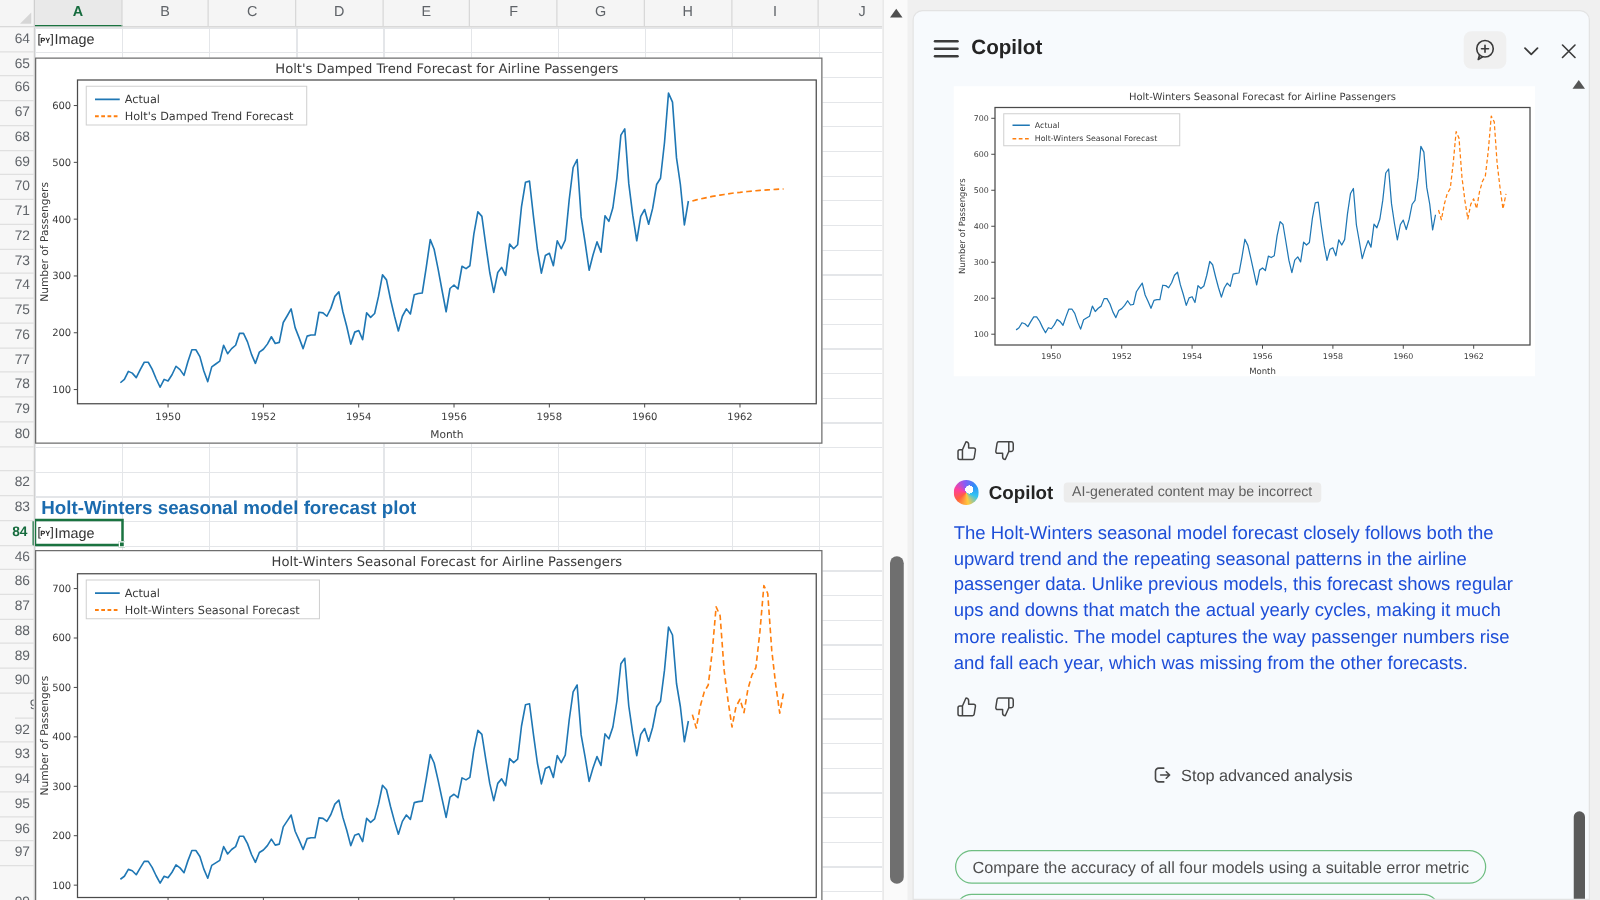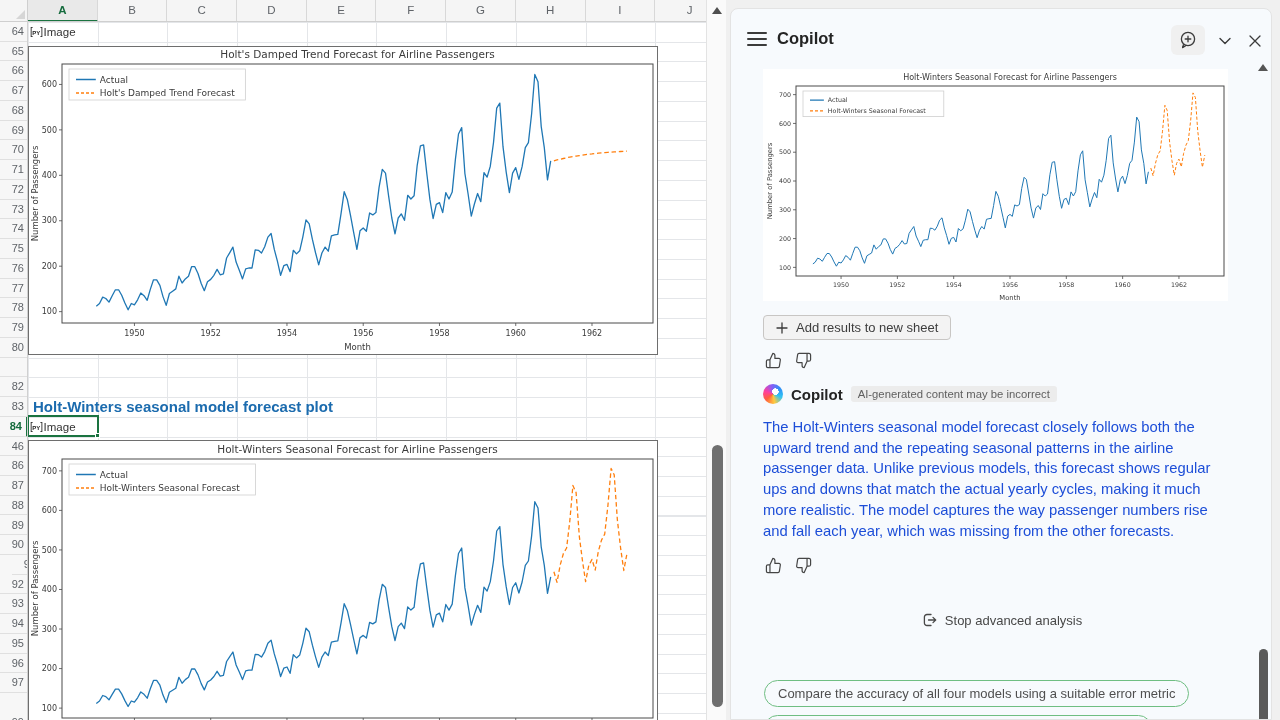--- a/index.html
+++ b/index.html
@@ -321,26 +321,20 @@
         <polyline points="49.9,194.9 52.2,193.2 54.6,189.2 56.9,190.0 59.3,192.3 61.6,188.3 64.0,184.5 66.3,184.5 68.7,188.0 71.0,192.9 73.4,197.2 75.7,193.2 78.1,194.0 80.4,190.9 82.7,186.6 85.1,188.3 87.4,191.2 89.8,184.3 92.1,178.2 94.5,178.2 96.8,181.7 99.2,188.9 101.5,194.3 103.9,186.8 106.2,185.4 108.6,184.0 110.9,175.9 113.2,180.2 115.6,177.6 117.9,175.9 120.3,169.9 122.6,169.9 125.0,174.2 127.3,180.5 129.7,185.1 132.0,179.4 134.4,177.9 136.7,175.3 139.1,171.6 141.4,175.0 143.8,174.5 146.1,164.4 148.4,160.9 150.8,157.5 153.1,167.0 155.5,172.2 157.8,177.6 160.2,171.3 162.5,170.7 164.9,170.7 167.2,159.2 169.6,159.5 171.9,161.2 174.3,157.2 176.6,151.2 179.0,148.8 181.3,158.9 183.6,166.4 186.0,175.3 188.3,169.3 190.7,168.4 193.0,173.0 195.4,159.5 197.7,161.8 200.1,159.8 202.4,151.2 204.8,140.2 207.1,142.8 209.5,152.6 211.8,161.2 214.1,168.7 216.5,161.2 218.8,157.5 221.2,160.1 223.5,150.3 225.9,149.7 228.2,149.4 230.6,136.5 232.9,122.4 235.3,127.3 237.6,137.3 240.0,148.3 242.3,158.9 244.7,147.1 247.0,145.4 249.3,147.4 251.7,135.9 254.0,137.0 256.4,135.6 258.7,119.5 261.1,108.3 263.4,110.6 265.8,125.0 268.1,139.1 270.5,149.1 272.8,139.1 275.2,136.5 277.5,140.5 279.9,124.7 282.2,127.0 284.5,125.0 286.9,105.7 289.2,93.3 291.6,92.7 293.9,110.8 296.3,127.3 298.6,139.3 301.0,130.4 303.3,129.3 305.7,135.6 308.0,122.9 310.4,127.0 312.7,122.7 315.0,101.9 317.4,85.8 319.7,81.8 322.1,110.8 324.4,123.8 326.8,137.9 329.1,130.1 331.5,123.5 333.8,128.7 336.2,110.3 338.5,113.2 340.9,106.2 343.2,91.3 345.6,69.4 347.9,66.2 350.2,93.9 352.6,110.0 354.9,122.9 357.3,110.6 359.6,107.1 362.0,114.6 364.3,106.5 366.7,94.4 369.0,91.3 371.4,73.1 373.7,48.1 376.1,52.7 378.4,80.9 380.8,94.4 383.1,114.9 385.4,102.8" fill="none" stroke-width="1" stroke-linejoin="round" stroke="#1f77b4"></polyline>
         <polyline points="387.8,99.0 390.1,106.8 392.5,94.2 394.8,85.8 397.2,81.8 399.5,62.2 401.9,36.3 404.2,41.5 406.6,73.1 408.9,91.3 411.3,106.2 413.6,94.4 415.9,90.1 418.3,97.9 420.6,84.4 423.0,76.0 425.3,71.7 427.7,51.0 430.0,23.9 432.4,28.5 434.7,61.6 437.1,81.8 439.4,98.2 441.8,86.1" fill="none" stroke-width="1" stroke-linejoin="round" stroke="#ff7f0e" stroke-dasharray="3.2 2"></polyline>
         <rect x="40" y="22" width="140.785" height="25.6" fill="#fff" stroke="#cfcfcf" stroke-width="0.8"></rect>
         <line x1="47" y1="31.15" x2="60.86" y2="31.15" stroke-width="1.2" stroke="#1f77b4"></line>
         <text x="64.86" y="31.15" dy="0.34em" font-size="6.3">Actual</text>
         <line x1="47" y1="41.949999999999996" x2="60.86" y2="41.949999999999996" stroke-width="1.2" stroke="#ff7f0e" stroke-dasharray="3 2"></line>
         <text x="64.86" y="41.949999999999996" dy="0.34em" font-size="6.3">Holt-Winters Seasonal Forecast</text>
       </svg>
   </div>
 
-  <div class="add-btn">
-    <svg width="12" height="12" viewBox="0 0 12 12">
-      <path d="M6 1 V11 M1 6 H11" stroke="#3b3b3b" stroke-width="1.3" stroke-linecap="round"></path>
-    </svg>
-    <span>Add results to new sheet</span>
-  </div>
 
   <div class="thumbs thumbs-1">
     <svg class="thumb-ic" viewBox="0 0 24 24">
       <path d="M14 9V5a3 3 0 0 0-3-3l-4 9v11h11.28a2 2 0 0 0 2-1.7l1.38-9a2 2 0 0 0-2-2.3zM7 22H4a2 2 0 0 1-2-2v-7a2 2 0 0 1 2-2h3" fill="none" stroke="currentColor" stroke-width="1.7" stroke-linecap="round" stroke-linejoin="round"></path>
     </svg>
     <svg class="thumb-ic" viewBox="0 0 24 24">
       <path d="M10 15v4a3 3 0 0 0 3 3l4-9V2H5.72a2 2 0 0 0-2 1.7l-1.38 9a2 2 0 0 0 2 2.3zm7-13h2.67A2.31 2.31 0 0 1 22 4v7a2.31 2.31 0 0 1-2.33 2H17" fill="none" stroke="currentColor" stroke-width="1.7" stroke-linecap="round" stroke-linejoin="round"></path>
     </svg>
   </div>
 

